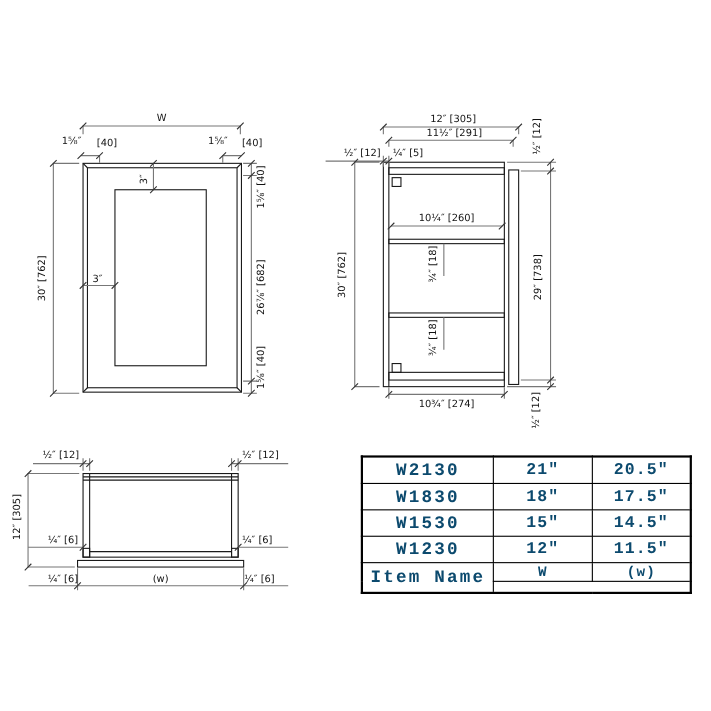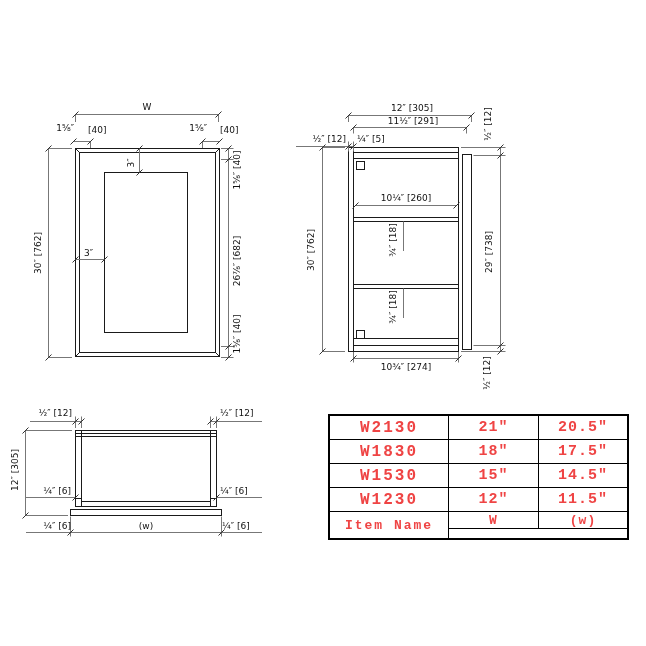--- a/index.html
+++ b/index.html
@@ -4,25 +4,25 @@
 <style>
   html,body{margin:0;padding:0;background:#fff;}
   .sheet{position:relative;width:646px;height:646px;background:#ffffff;overflow:hidden;
          font-family:"DejaVu Sans",sans-serif;}
   .sheet svg{position:absolute;left:0;top:0;}
   .sheet svg text{font-family:"DejaVu Sans",sans-serif;font-size:9px;fill:#111;}
   table.size-table{position:absolute;left:328px;top:414px;border-collapse:collapse;
          table-layout:fixed;border:2px solid #000;background:#fff;}
   table.size-table td{border:1.5px solid #000;text-align:center;vertical-align:middle;
          font-family:"Liberation Mono","DejaVu Sans Mono",monospace;font-weight:bold;
-         color:#ef4444;padding:0;}
+         color:#0c4a6e;padding:0;}
   td.cell-model{width:118px;height:23px;font-size:16px;letter-spacing:2px;}
   td.cell-num1{width:89px;font-size:15px;letter-spacing:1px;}
   td.cell-num2{width:88px;font-size:15px;letter-spacing:1px;}
-  td.cell-item{font-size:13px;letter-spacing:2px;}
+  td.cell-item{font-size:16px;letter-spacing:2px;}
   td.cell-head{height:16px;font-size:13px;letter-spacing:1px;}
   td.cell-empty{height:9px;}
 </style>
 </head>
 <body>
 
 <div class="sheet">
 
   <svg width="646" height="646" viewBox="0 0 646 646">
 

